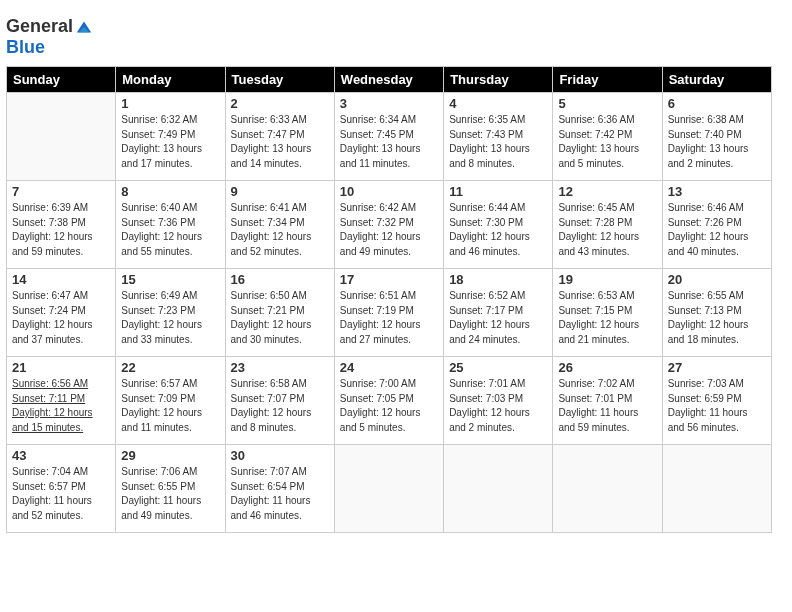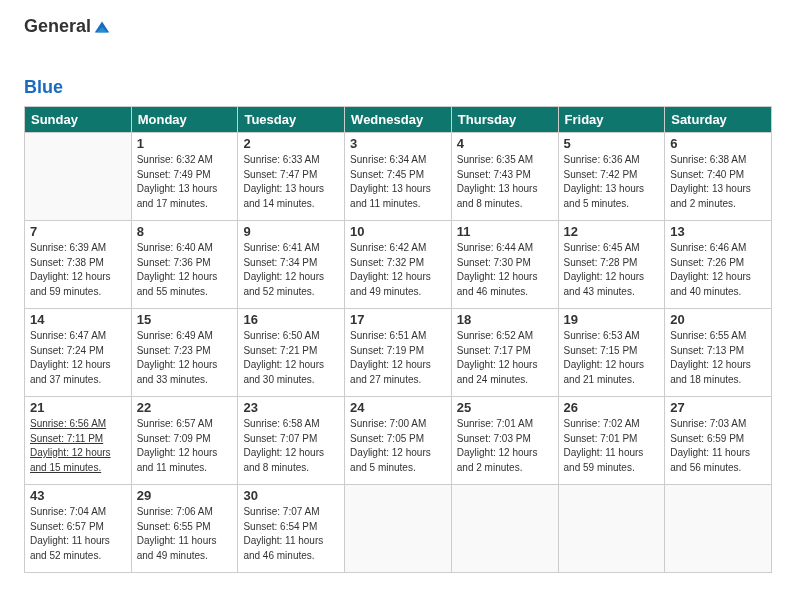--- a/index.html
+++ b/index.html
@@ -6,21 +6,21 @@
     body {
       width: 792px;
       height: 612px;
       font-family: Arial, sans-serif;
       background: #fff;
       overflow: hidden;
     }
     .container {
       width: 792px;
       height: 612px;
-      padding: 16px 20px 12px 24px;
+      padding: 16px 20px 12px 6px;
     }
     .header {
       display: flex;
       justify-content: space-between;
       align-items: flex-start;
       margin-bottom: 8px;
     }
     .logo {
       display: flex;
       flex-direction: column;
@@ -32,21 +32,20 @@
     }
     .logo-general {
       font-size: 18px;
       font-weight: bold;
       color: #333;
     }
     .logo-blue {
       font-size: 18px;
       font-weight: bold;
       color: #1a6bbf;
-      margin-top: 40px;
     }
     .logo-icon {
       width: 18px;
       height: 18px;
       margin-left: 2px;
     }
     .title-area {
       text-align: right;
     }
     .month-title {
@@ -57,21 +56,21 @@
     .location {
       font-size: 14px;
       color: #555;
     }
     .calendar {
       width: 100%;
       border-collapse: collapse;
       table-layout: fixed;
     }
     .calendar thead tr th {
-      background-color: #0f766e;
+      background-color: #000000;
       color: #fff;
       text-align: left;
       padding: 5px 6px;
       font-size: 13px;
       font-weight: bold;
       border: 1px solid #ccc;
     }
     .calendar tbody tr td {
       border: 1px solid #ccc;
       vertical-align: top;

